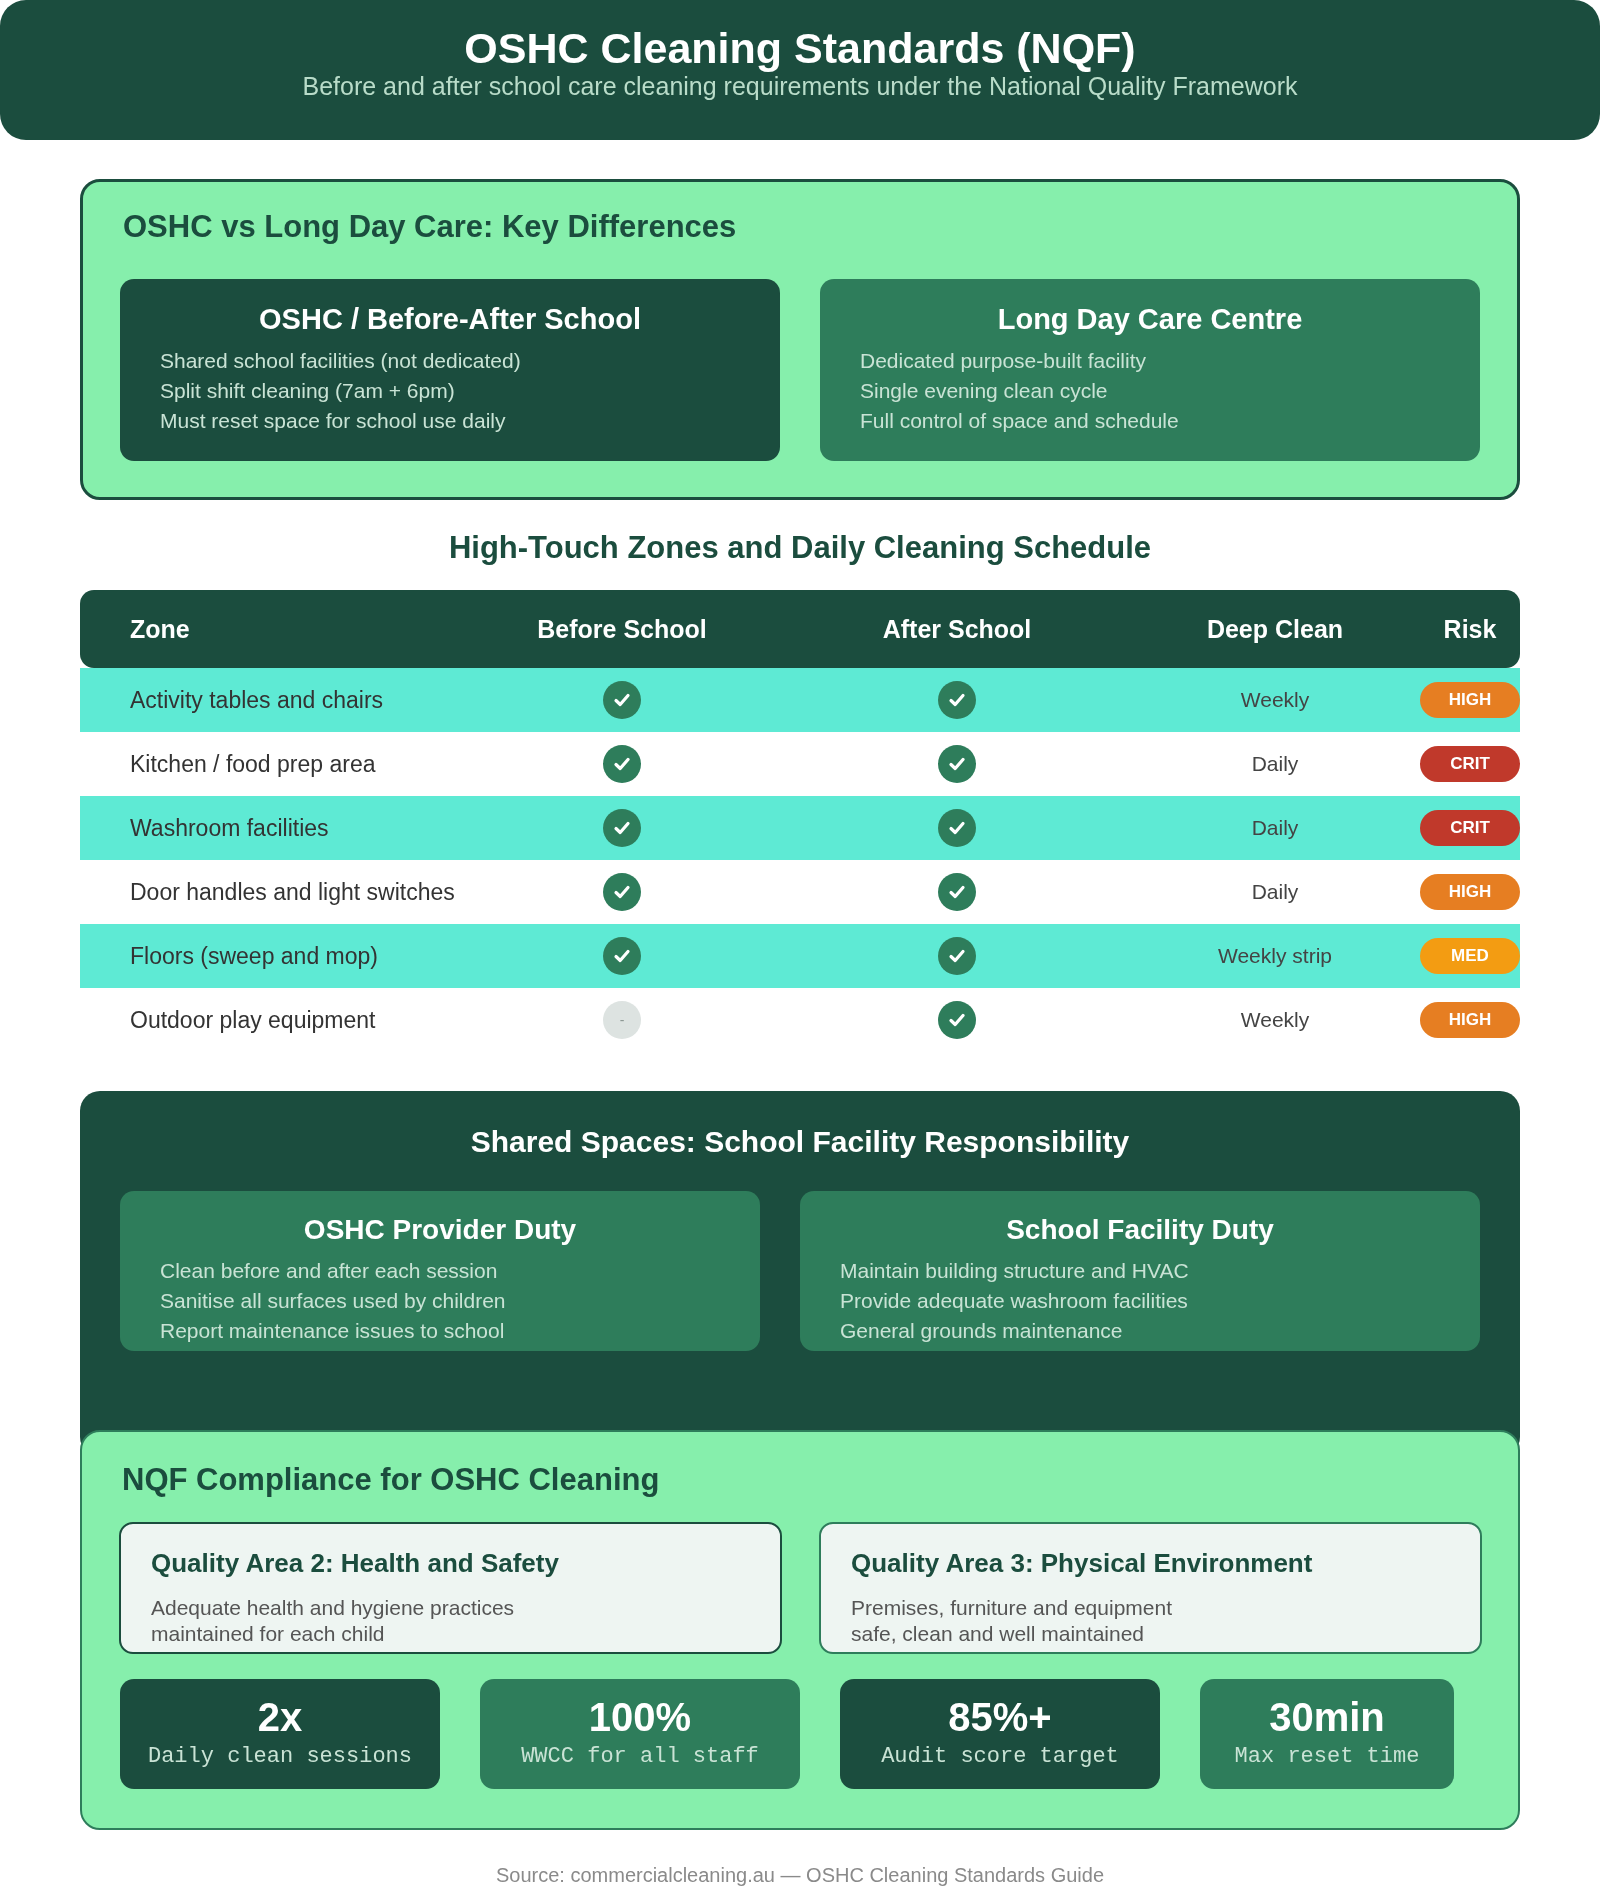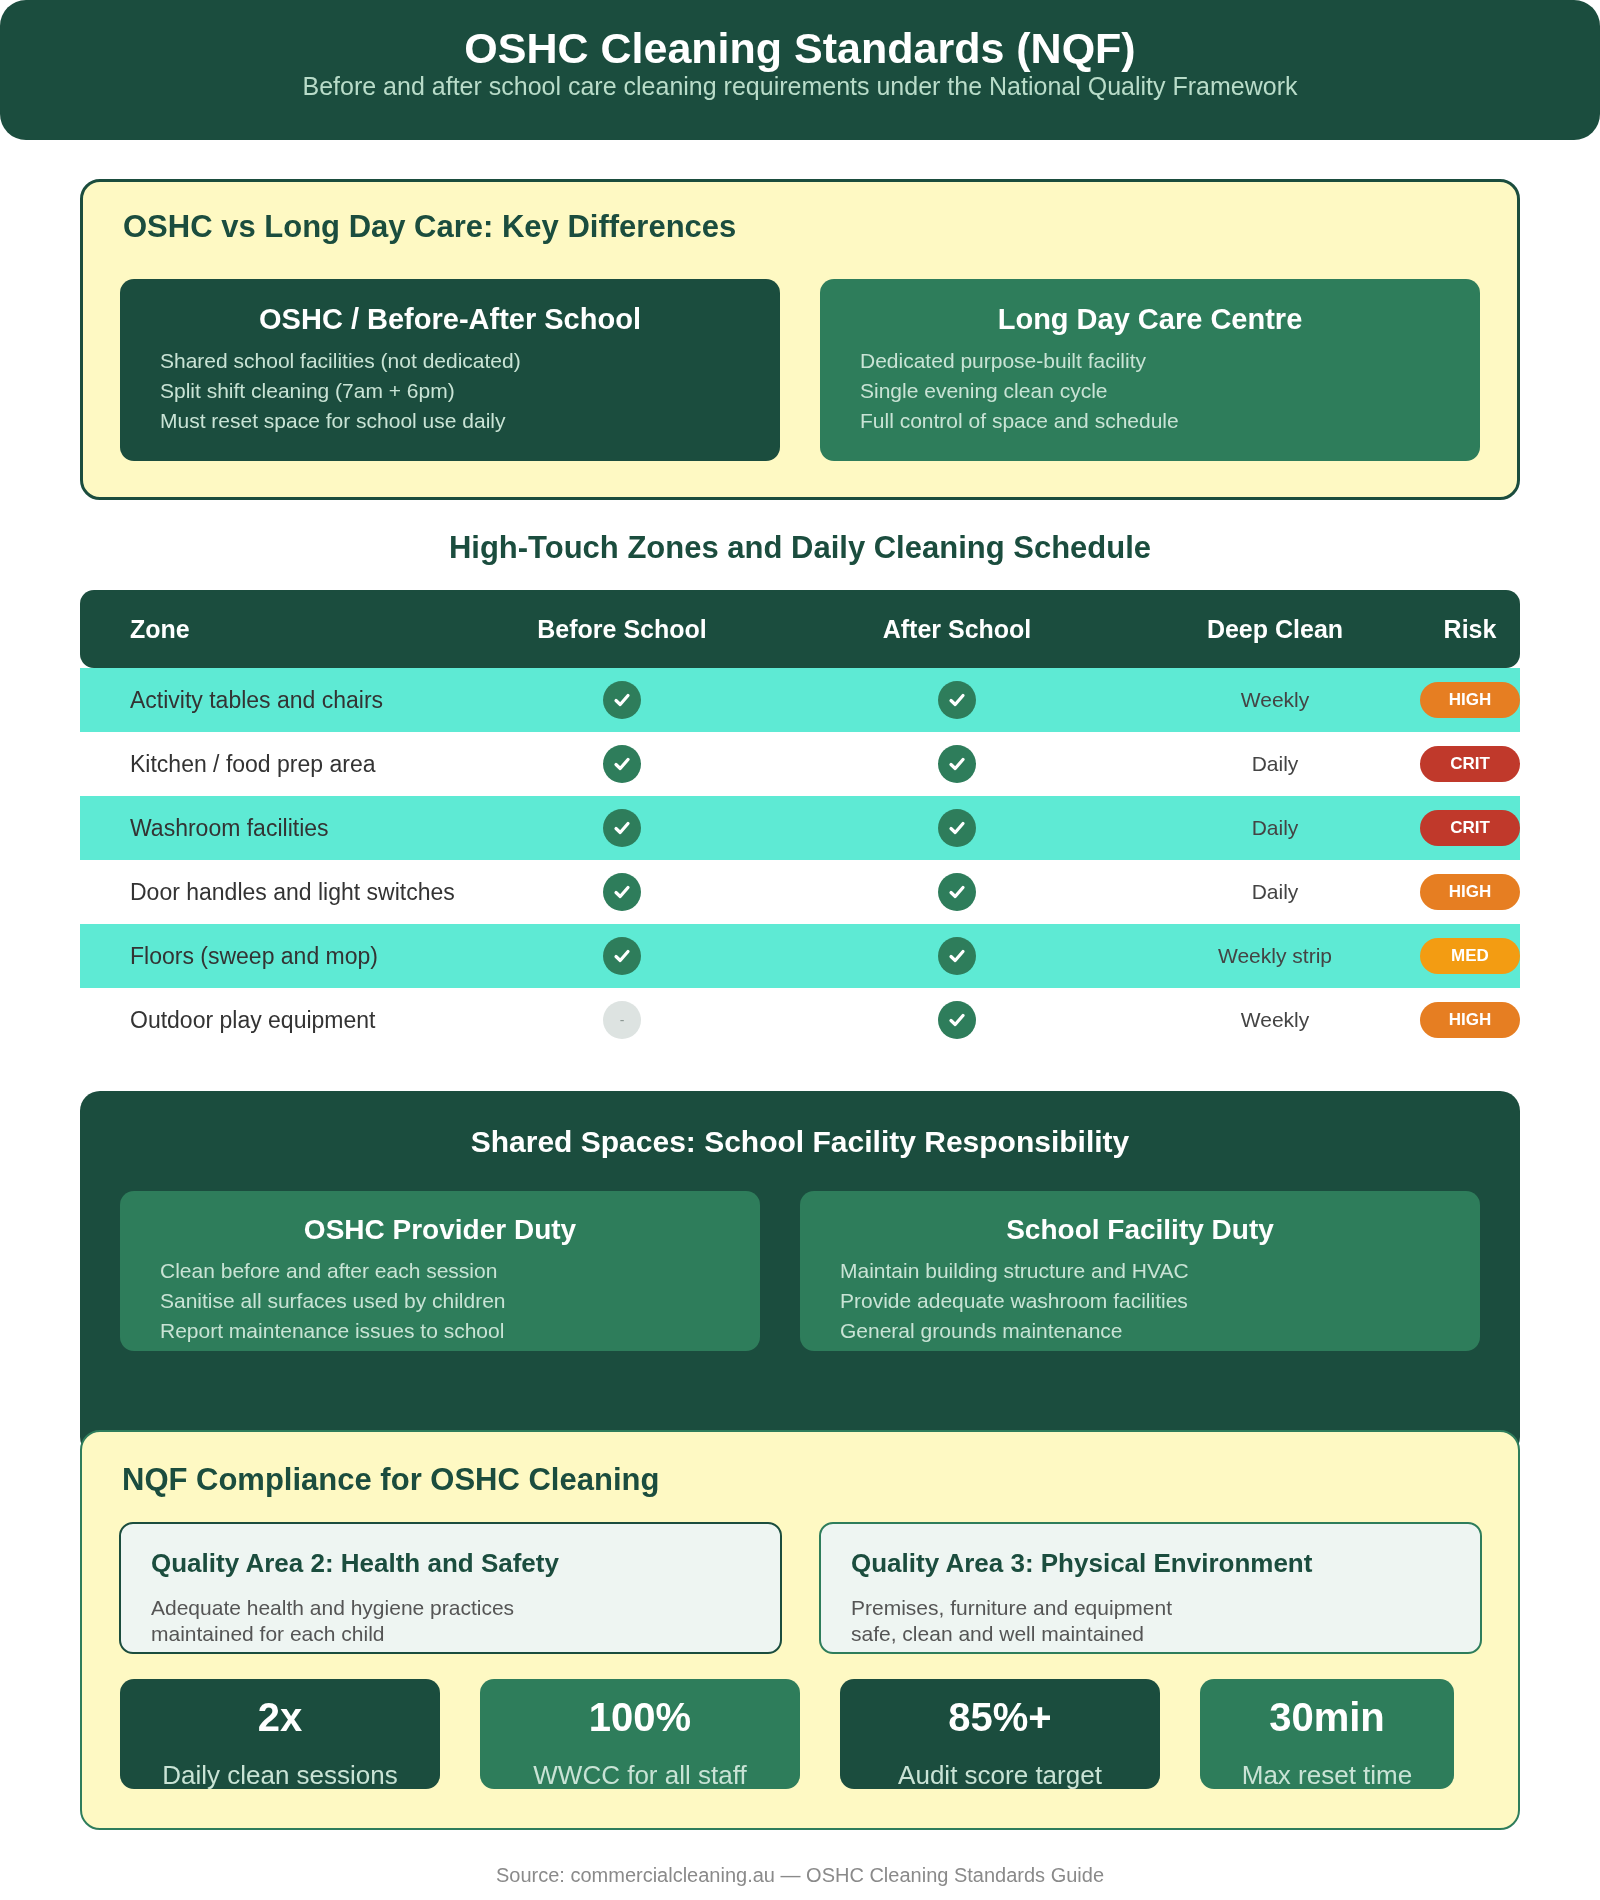--- a/index.html
+++ b/index.html
@@ -3,21 +3,21 @@
 <meta charset="utf-8">
 <style>
   * { box-sizing: border-box; margin: 0; padding: 0; }
   html, body { width: 1600px; height: 1900px; background: #ffffff; }
   body { font-family: "Liberation Sans", "DejaVu Sans", sans-serif; position: relative; overflow: hidden; color: #333; }
 
   .header { position: absolute; left: 0; top: 0; width: 1600px; height: 140px; background: #1b4d3e; border-radius: 0 0 26px 26px; border-top-left-radius: 26px; border-top-right-radius: 26px; text-align: center; }
   .header h1 { position: absolute; left: 0; right: 0; top: 24px; font-size: 43px; font-weight: bold; color: #ffffff; }
   .header p { position: absolute; left: 0; right: 0; top: 72px; font-size: 25px; color: #b9dcc9; }
 
-  .section-light { position: absolute; left: 80px; width: 1440px; background: #fef9c3; border: 3px solid #1b4d3e; border-radius: 20px; }
+  .section-light { position: absolute; left: 80px; width: 1440px; background: #86efac; border: 3px solid #1b4d3e; border-radius: 20px; }
   .sec-title { position: absolute; left: 40px; font-size: 31px; font-weight: bold; color: #1b4d3e; }
 
   .cmp-card { position: absolute; top: 97px; height: 182px; width: 660px; border-radius: 14px; text-align: center; }
   .cmp-card.dark { left: 37px; background: #1b4d3e; }
   .cmp-card.mid { left: 737px; background: #2e7d5b; }
   .cmp-card h3 { margin-top: 24px; font-size: 29px; font-weight: bold; color: #ffffff; }
   .cmp-card ul { list-style: none; text-align: left; padding-left: 40px; margin-top: 10px; }
   .cmp-card li { font-size: 21px; line-height: 30px; color: #c9e3d5; }
 
   .table-title { position: absolute; left: 0; width: 1600px; top: 530px; text-align: center; font-size: 31px; font-weight: bold; color: #1b4d3e; }
@@ -45,21 +45,21 @@
   .qa-box { position: absolute; top: 90px; height: 132px; background: #eef5f2; border-radius: 14px; padding: 24px 30px; }
   .qa-box.b1 { left: 37px; width: 663px; border: 2px solid #1b4d3e; }
   .qa-box.b2 { left: 737px; width: 663px; border: 2px solid #2e7d5b; }
   .qa-box h4 { font-size: 26px; font-weight: bold; color: #1b4d3e; margin-bottom: 16px; }
   .qa-box p { font-size: 21px; line-height: 26px; color: #555555; }
 
   .stat { position: absolute; top: 247px; height: 110px; border-radius: 14px; text-align: center; }
   .stat.dark { background: #1b4d3e; }
   .stat.mid { background: #2e7d5b; }
   .stat .num { margin-top: 16px; font-size: 40px; font-weight: bold; color: #ffffff; }
-  .stat .lbl { margin-top: 20px; font-size: 26px; color: #c9e3d5; }
+  .stat .lbl { margin-top: 4px; font-size: 22px; color: #c9e3d5; font-family: Liberation Mono, monospace; }
 
   .source { position: absolute; left: 0; width: 1600px; top: 1864px; text-align: center; font-size: 20px; color: #8a8a8a; }
 </style>
 </head>
 <body>
 
 <div class="header">
   <h1>OSHC Cleaning Standards (NQF)</h1>
   <p>Before and after school care cleaning requirements under the National Quality Framework</p>
 </div>

